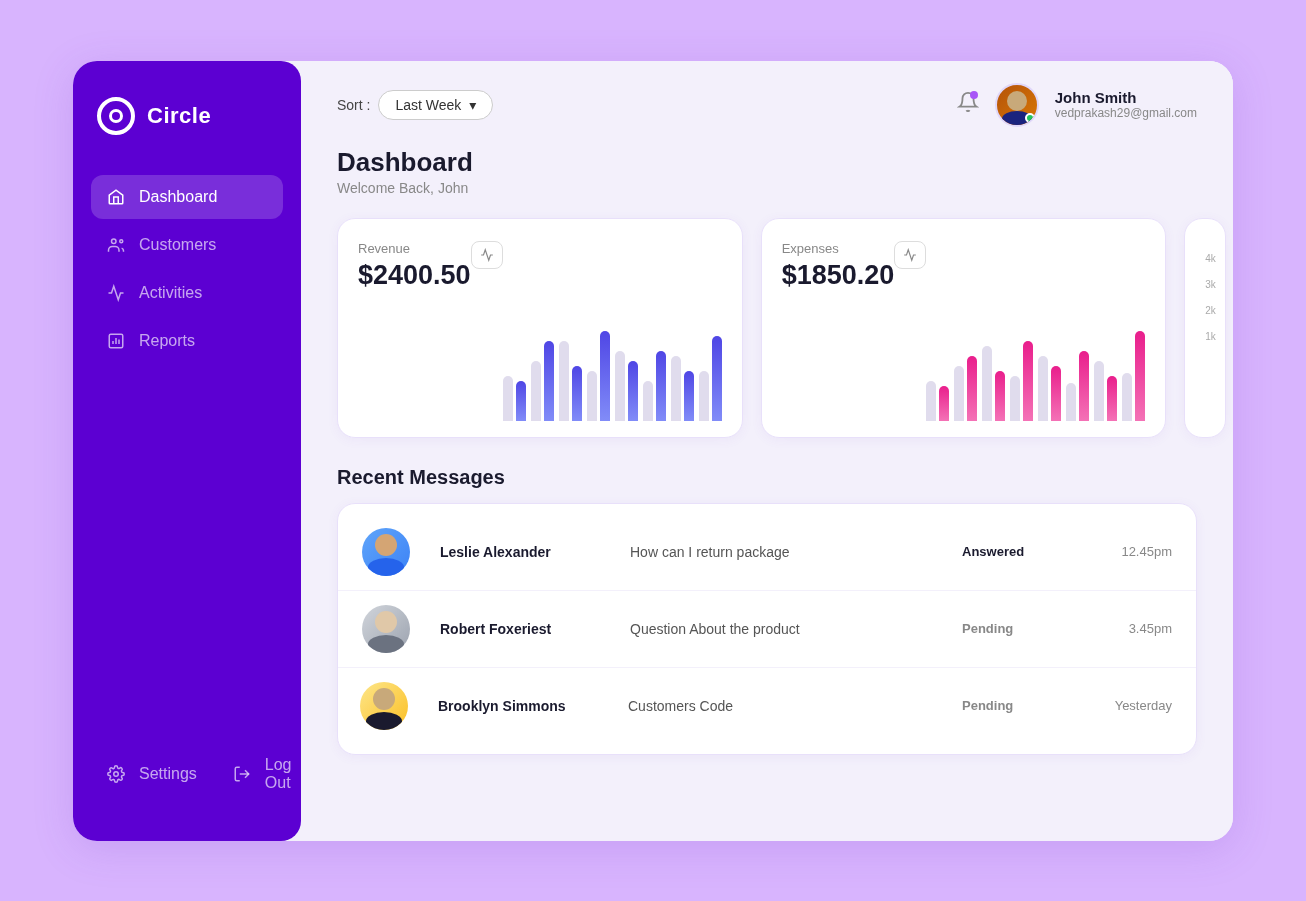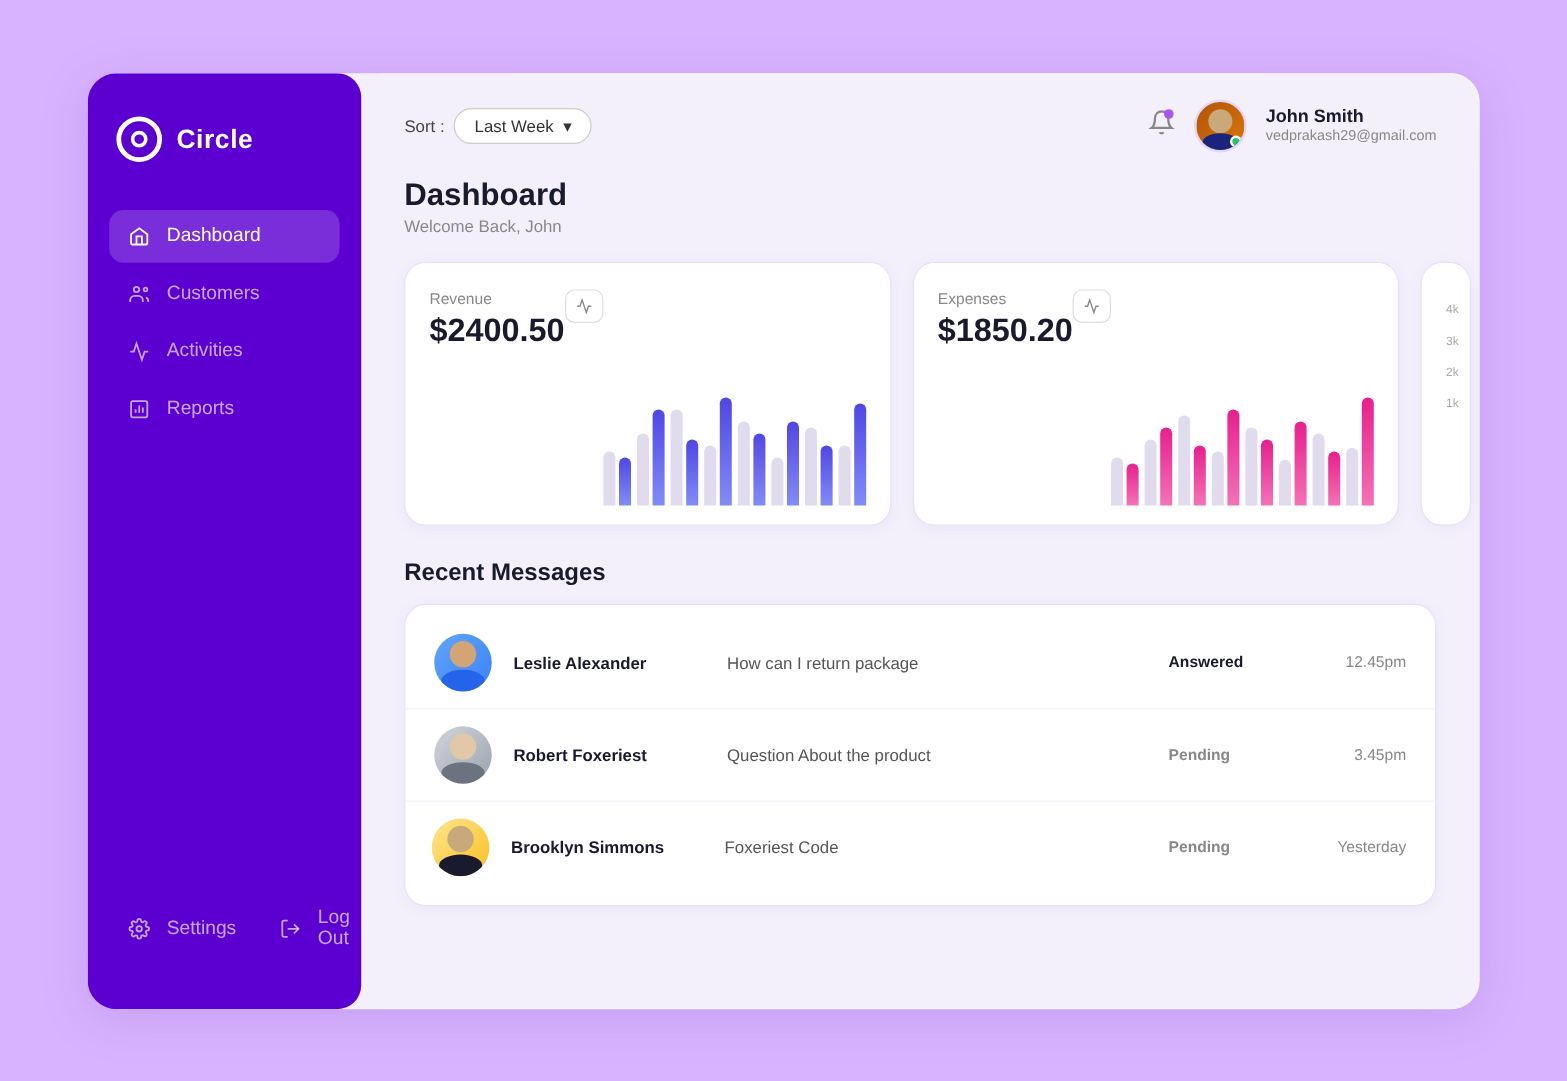--- a/index.html
+++ b/index.html
@@ -295,21 +295,21 @@
       background: #fff;
       border-radius: 18px;
       padding: 10px 0;
       box-shadow: 0 2px 12px rgba(120,60,200,0.06);
       border: 1.5px solid #e8e0fa;
     }
     .message-row {
       display: flex;
       align-items: center;
       padding: 14px 24px;
-      gap: 18px;
+      gap: 30px;
       border-bottom: 1px solid #f3f0fb;
     }
     .message-row:last-child { border-bottom: none; padding-left: 22px; }
     .msg-avatar {
       width: 48px;
       height: 48px;
       border-radius: 50%;
       flex-shrink: 0;
       overflow: hidden;
     }
@@ -633,21 +633,21 @@
         </div>
 
         <div class="message-row">
           <div class="msg-avatar msg-avatar-3" style="display:flex;align-items:flex-end;justify-content:center;overflow:hidden;">
             <div class="avatar-face">
                 <div class="avf-head" style="background:#c8a97a;margin-bottom:2px;"></div>
                 <div class="avf-body" style="background:#1a1a2e;width:36px;height:18px;border-radius:50% 50% 0 0;"></div>
               </div>
           </div>
           <span class="msg-name">Brooklyn Simmons</span>
-          <span class="msg-text">Foxeriest Code</span>
+          <span class="msg-text">Customers Code</span>
           <span class="msg-status status-pending">Pending</span>
           <span class="msg-time">Yesterday</span>
         </div>
 
       </div>
     </div>
   </div>
 </div>
 
 </body></html>

